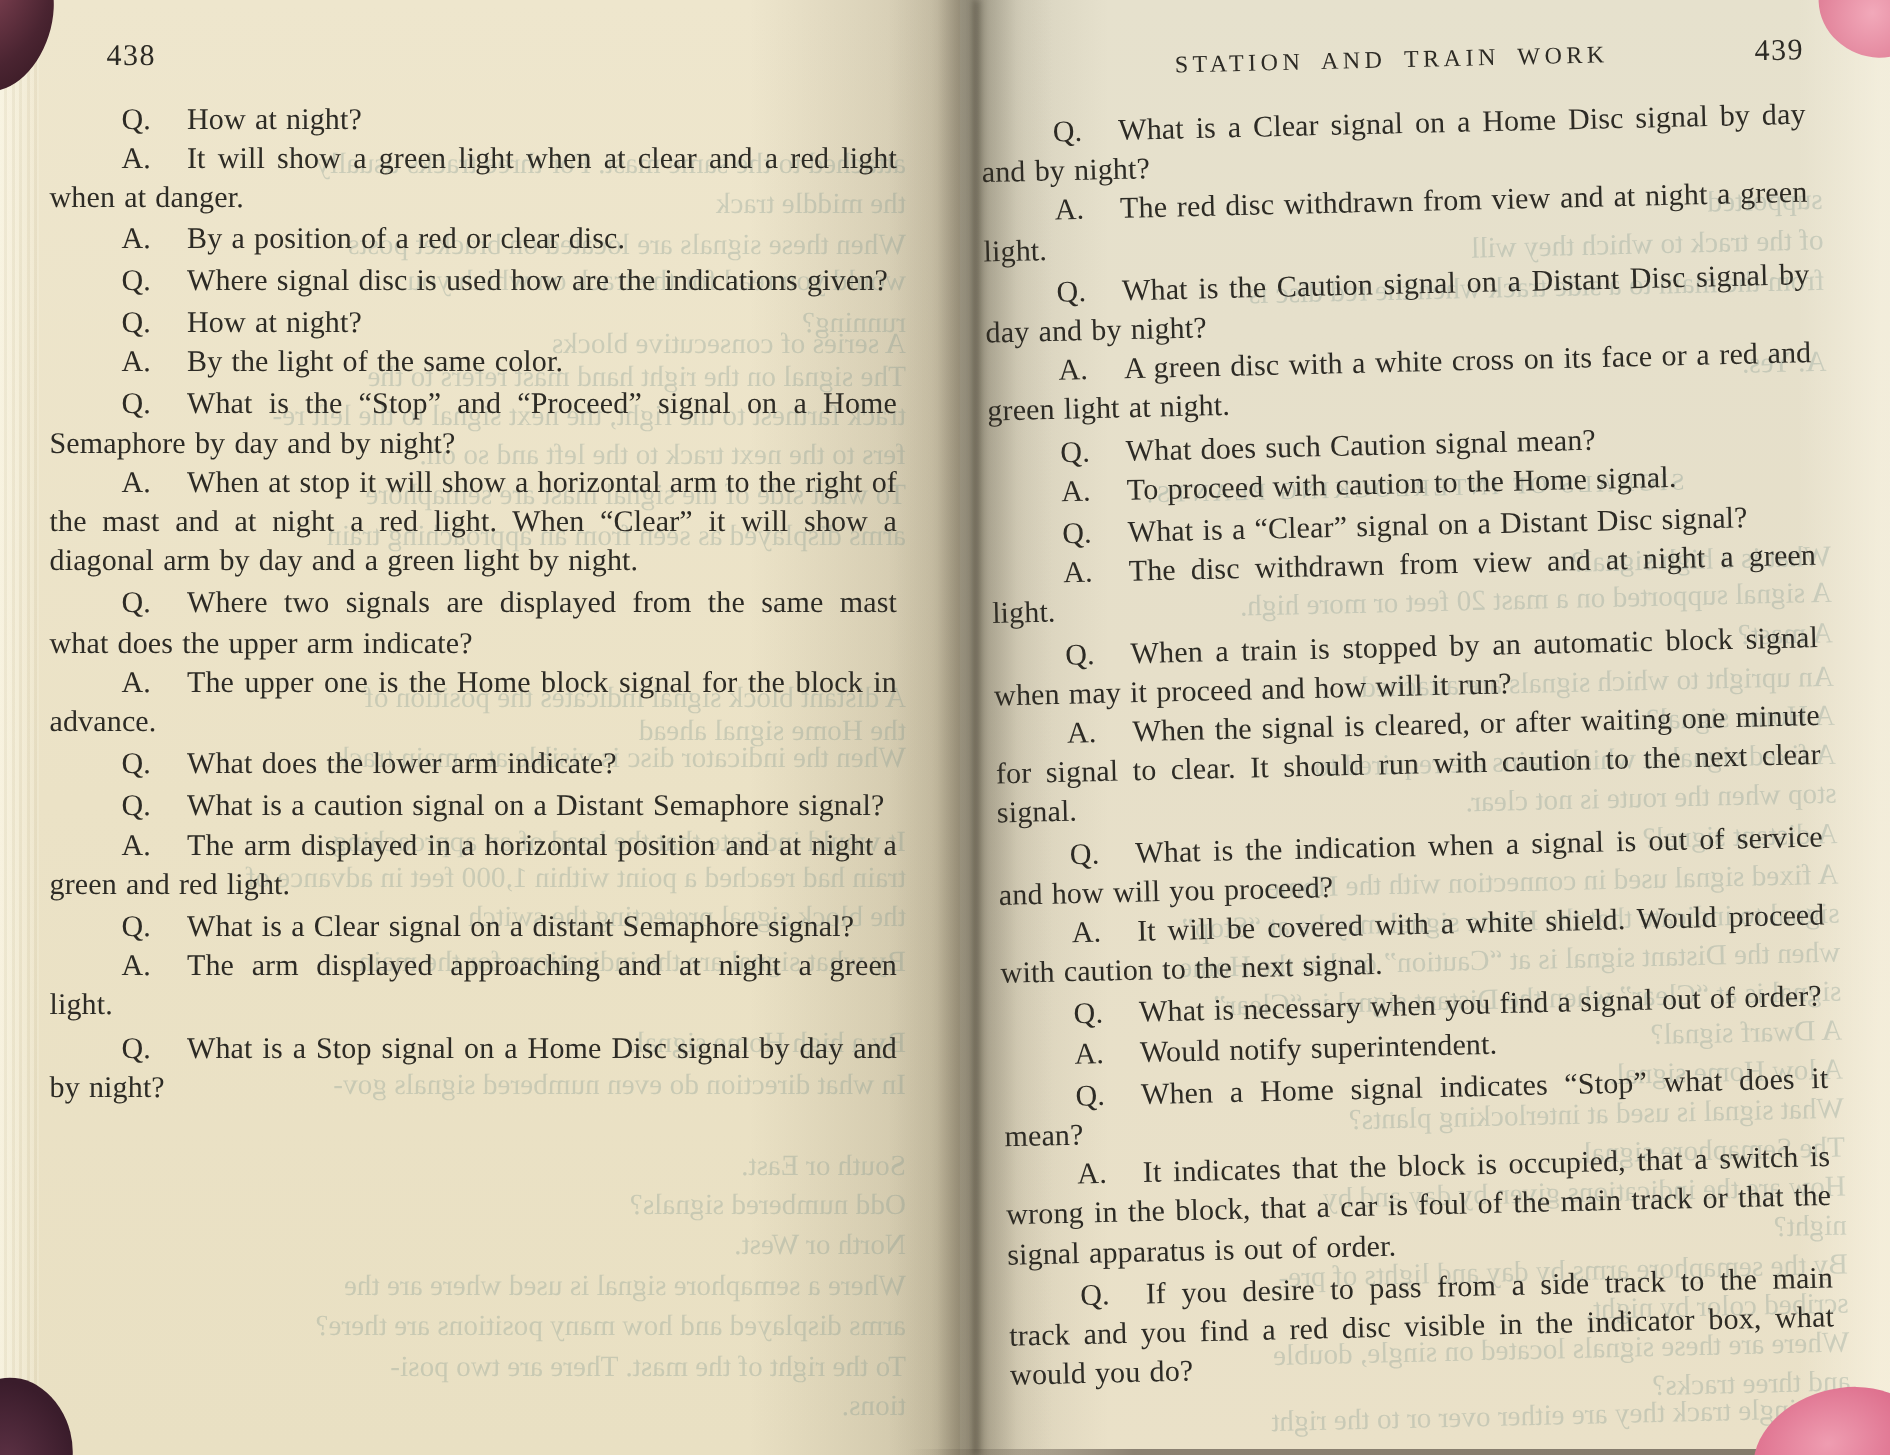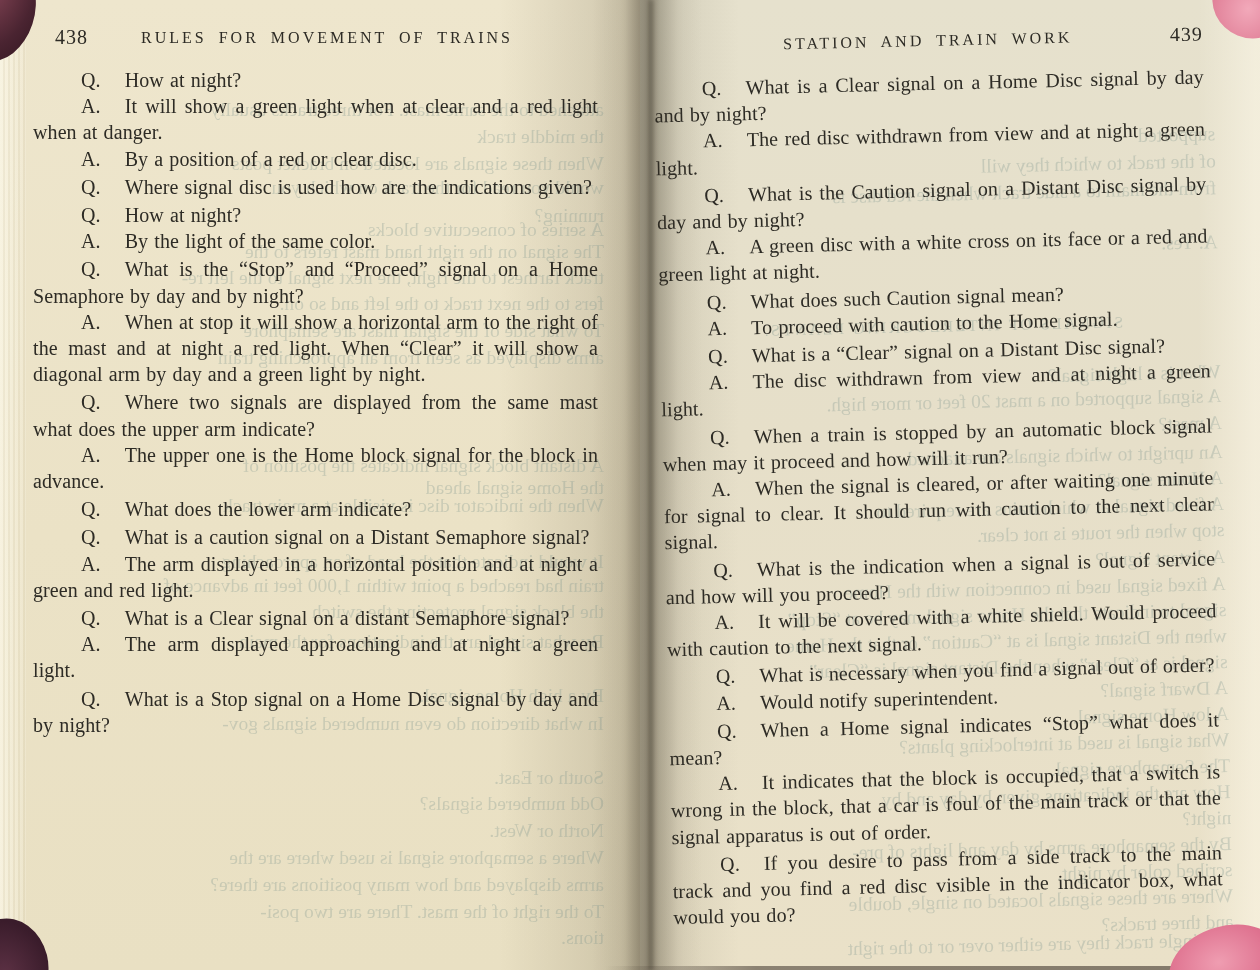--- a/index.html
+++ b/index.html
@@ -32,21 +32,21 @@
   .ghost{
     position:absolute;left:30px;right:36px;
     transform:scaleX(-1);
     color:var(--ghost-ink,#7d958e);
     opacity:.30;font-size:19.5px;line-height:24px;white-space:nowrap;overflow:hidden;
   }
   .ghost.h{letter-spacing:2.5px;font-size:16px;text-align:center;opacity:.34;}
 
   .pghead{position:relative;height:26px;z-index:2;}
   .pnum{position:absolute;font-size:20px;letter-spacing:1px;}
-  .page.left  .pnum{left:0;}
+  .page.left  .pnum{left:16px;}
   .page.right .pnum{right:0;}
   .ptitle{
     position:absolute;left:0;right:0;text-align:center;
     font-size:16px;letter-spacing:3px;word-spacing:5px;padding-top:3px;
   }
   .page.left  .pghead{margin:26px 41px 0 55px;}
   .page.right .pghead{margin:30px 46px 0 24px;}
 
   .qa-content{position:relative;z-index:2;margin-top:15px;}
   .page.left  .qa-content{padding:0 42px 0 33px;}
@@ -132,21 +132,20 @@
           <div class="ghost" style="top: 740px;">South or East.</div>
           <div class="ghost" style="top: 766px;">Odd numbered signals?</div>
           <div class="ghost" style="top: 793px;">North or West.</div>
           <div class="ghost" style="top: 820px;">Where a semaphore signal is used where are the</div>
           <div class="ghost" style="top: 847px;">arms displayed and how many positions are there?</div>
           <div class="ghost" style="top: 874px;">To the right of the mast.  There are two posi-</div>
           <div class="ghost" style="top: 900px;">tions.</div>
         </div>
       <header class="pghead">
         <span class="pnum">438</span>
-        <span class="ptitle">RULES FOR MOVEMENT OF TRAINS</span>
       </header>
       <div class="qa-content">
           <p class="qa q"><span class="lbl">Q.</span><span>How at night?</span></p>
           <p class="qa a"><span class="lbl">A.</span><span>It will show a green light when at clear and a red light when at danger.</span></p>
           <p class="qa a"><span class="lbl">A.</span><span>By a position of a red or clear disc.</span></p>
           <p class="qa q"><span class="lbl">Q.</span><span>Where signal disc is used how are the indications given?</span></p>
           <p class="qa q"><span class="lbl">Q.</span><span>How at night?</span></p>
           <p class="qa a"><span class="lbl">A.</span><span>By the light of the same color.</span></p>
           <p class="qa q"><span class="lbl">Q.</span><span>What is the “Stop” and “Proceed” signal on a Home Semaphore by day and by night?</span></p>
           <p class="qa a"><span class="lbl">A.</span><span>When at stop it will show a horizontal arm to the right of the mast and at night a red light.  When “Clear” it will show a diagonal arm by day and a green light by night.</span></p>

